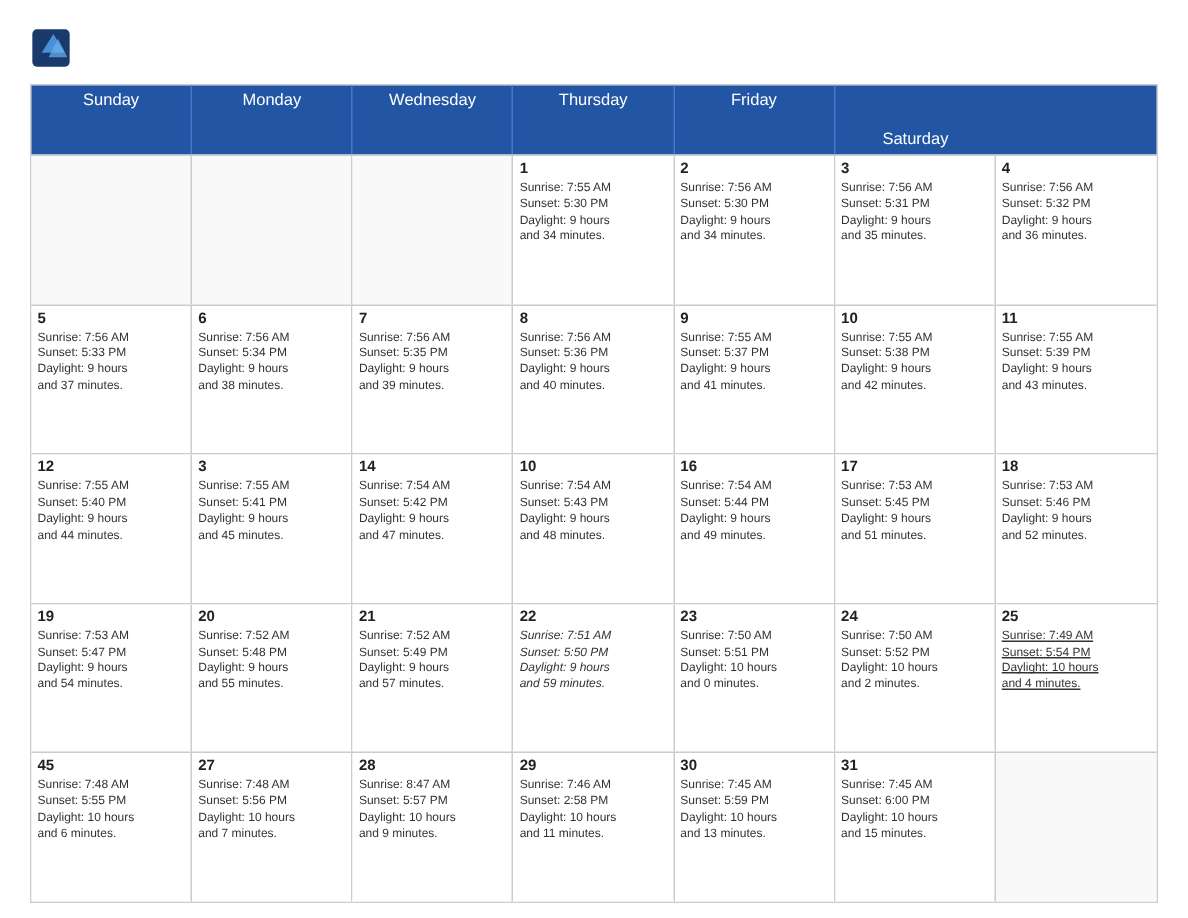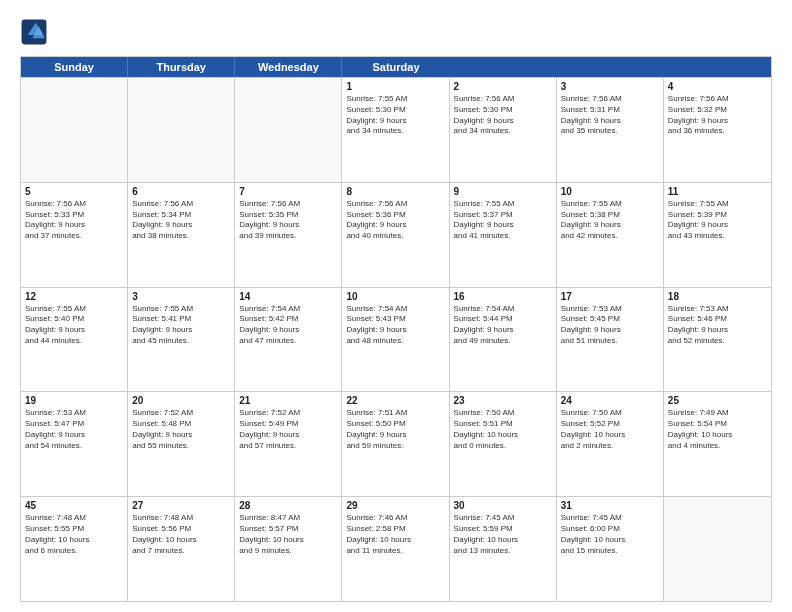--- a/index.html
+++ b/index.html
@@ -58,26 +58,26 @@
       border: 1px solid #ccc;
     }
     .cal-header {
       display: grid;
       grid-template-columns: repeat(7, 1fr);
       background: #2255a4;
     }
     .cal-header-cell {
       color: #fff;
       font-size: 11px;
-      font-weight: bold;
+      font-weight: normal;
       text-align: center;
       padding: 4px 2px;
       border-right: 1px solid #4477cc;
     }
-    .cal-header-cell:last-child { border-right: none; }
+    .cal-header-cell:last-child { border-right: none; margin-top: 26px; }
     .cal-body {
       display: flex;
       flex-direction: column;
       flex: 1;
     }
     .cal-row {
       display: grid;
       grid-template-columns: repeat(7, 1fr);
       flex: 1;
       border-top: 1px solid #ccc;
@@ -123,22 +123,24 @@
     </div>
     <div class="title-block">
       <div class="month-title"></div>
       <div class="location"></div>
     </div>
   </div>
 
   <div class="calendar">
     <div class="cal-header">
     <div class="cal-header-cell">Sunday</div>
+        <div class="cal-header-cell">Monday</div>
+        <div class="cal-header-cell">Wednesday</div>
         <div class="cal-header-cell">Thursday</div>
-        <div class="cal-header-cell">Wednesday</div>
+        <div class="cal-header-cell">Friday</div>
         <div class="cal-header-cell">Saturday</div>
       </div>
     <div class="cal-body">
     <div class="cal-row">
           <div class="cal-cell empty"></div>
           <div class="cal-cell empty"></div>
           <div class="cal-cell empty"></div>
           <div class="cal-cell">
             <div class="day-num">1</div>
             <div class="cell-info" style="white-space: pre-line;">Sunrise: 7:55 AM
@@ -287,42 +289,42 @@
           </div>
           <div class="cal-cell">
             <div class="day-num">21</div>
             <div class="cell-info" style="white-space: pre-line;">Sunrise: 7:52 AM
 Sunset: 5:49 PM
 Daylight: 9 hours
 and 57 minutes.</div>
           </div>
           <div class="cal-cell">
             <div class="day-num">22</div>
-            <div class="cell-info" style="white-space: pre-line;">Sunrise: 7:51 AM
+            <div class="cell-info" style="white-space: pre-line; font-style: italic;">Sunrise: 7:51 AM
 Sunset: 5:50 PM
 Daylight: 9 hours
 and 59 minutes.</div>
           </div>
           <div class="cal-cell">
             <div class="day-num">23</div>
             <div class="cell-info" style="white-space: pre-line;">Sunrise: 7:50 AM
 Sunset: 5:51 PM
 Daylight: 10 hours
 and 0 minutes.</div>
           </div>
           <div class="cal-cell">
             <div class="day-num">24</div>
             <div class="cell-info" style="white-space: pre-line;">Sunrise: 7:50 AM
 Sunset: 5:52 PM
 Daylight: 10 hours
 and 2 minutes.</div>
           </div>
           <div class="cal-cell">
             <div class="day-num">25</div>
-            <div class="cell-info" style="white-space: pre-line;">Sunrise: 7:49 AM
+            <div class="cell-info" style="white-space: pre-line; text-decoration: underline;">Sunrise: 7:49 AM
 Sunset: 5:54 PM
 Daylight: 10 hours
 and 4 minutes.</div>
           </div>
         </div>
         <div class="cal-row">
           <div class="cal-cell">
             <div class="day-num">45</div>
             <div class="cell-info" style="white-space: pre-line;">Sunrise: 7:48 AM
 Sunset: 5:55 PM

